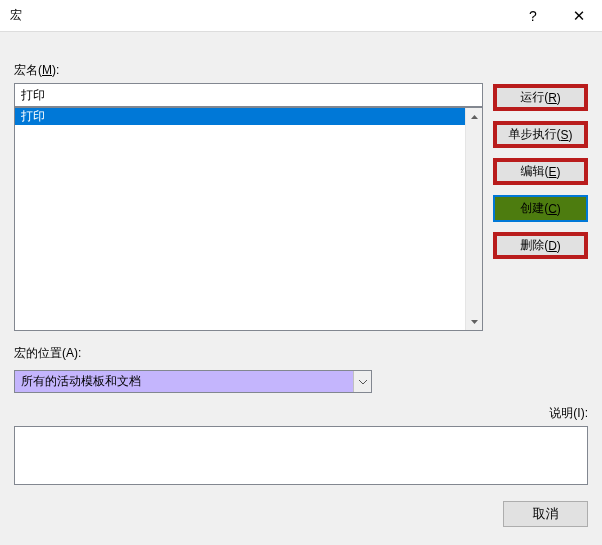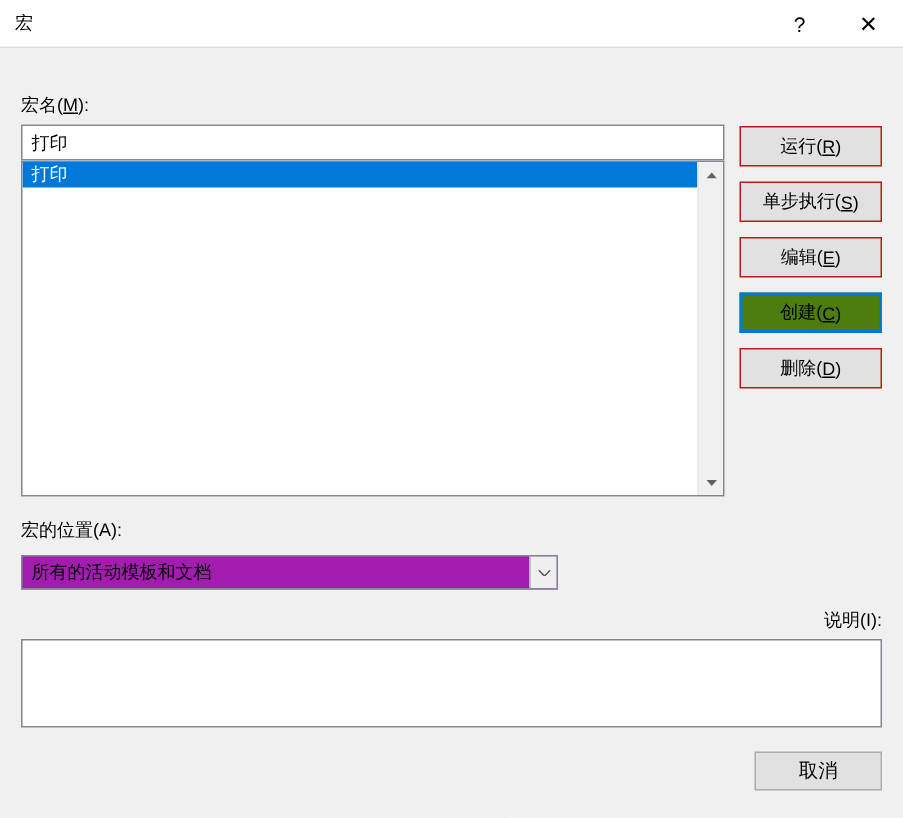--- a/index.html
+++ b/index.html
@@ -99,21 +99,21 @@
     .scroll-arrow {
       height: 17px;
       display: flex;
       align-items: center;
       justify-content: center;
       color: #606060;
     }
     .scroll-track { flex: 1; }
     .btn {
       height: 27px;
-      border: 1px solid #b91c1c;
+      border: 4px solid #b91c1c;
       background: #e1e1e1;
       font-family: inherit;
       font-size: 12px;
       color: #000;
       text-align: center;
       cursor: pointer;
       display: flex;
       align-items: center;
       justify-content: center;
     }
@@ -136,21 +136,21 @@
     .select-wrap {
       flex: 1;
       position: relative;
       height: 23px;
       max-width: 358px;
     }
     .select-box {
       width: 100%;
       height: 23px;
       border: 1px solid #828790;
-      background: #a21caf;
+      background: #c4b5fd;
       display: flex;
       align-items: center;
       padding-left: 6px;
     }
     .select-arrow {
       width: 18px;
       height: 21px;
       border-left: 1px solid #c0c0c0;
       background: #efefef;
       display: flex;

